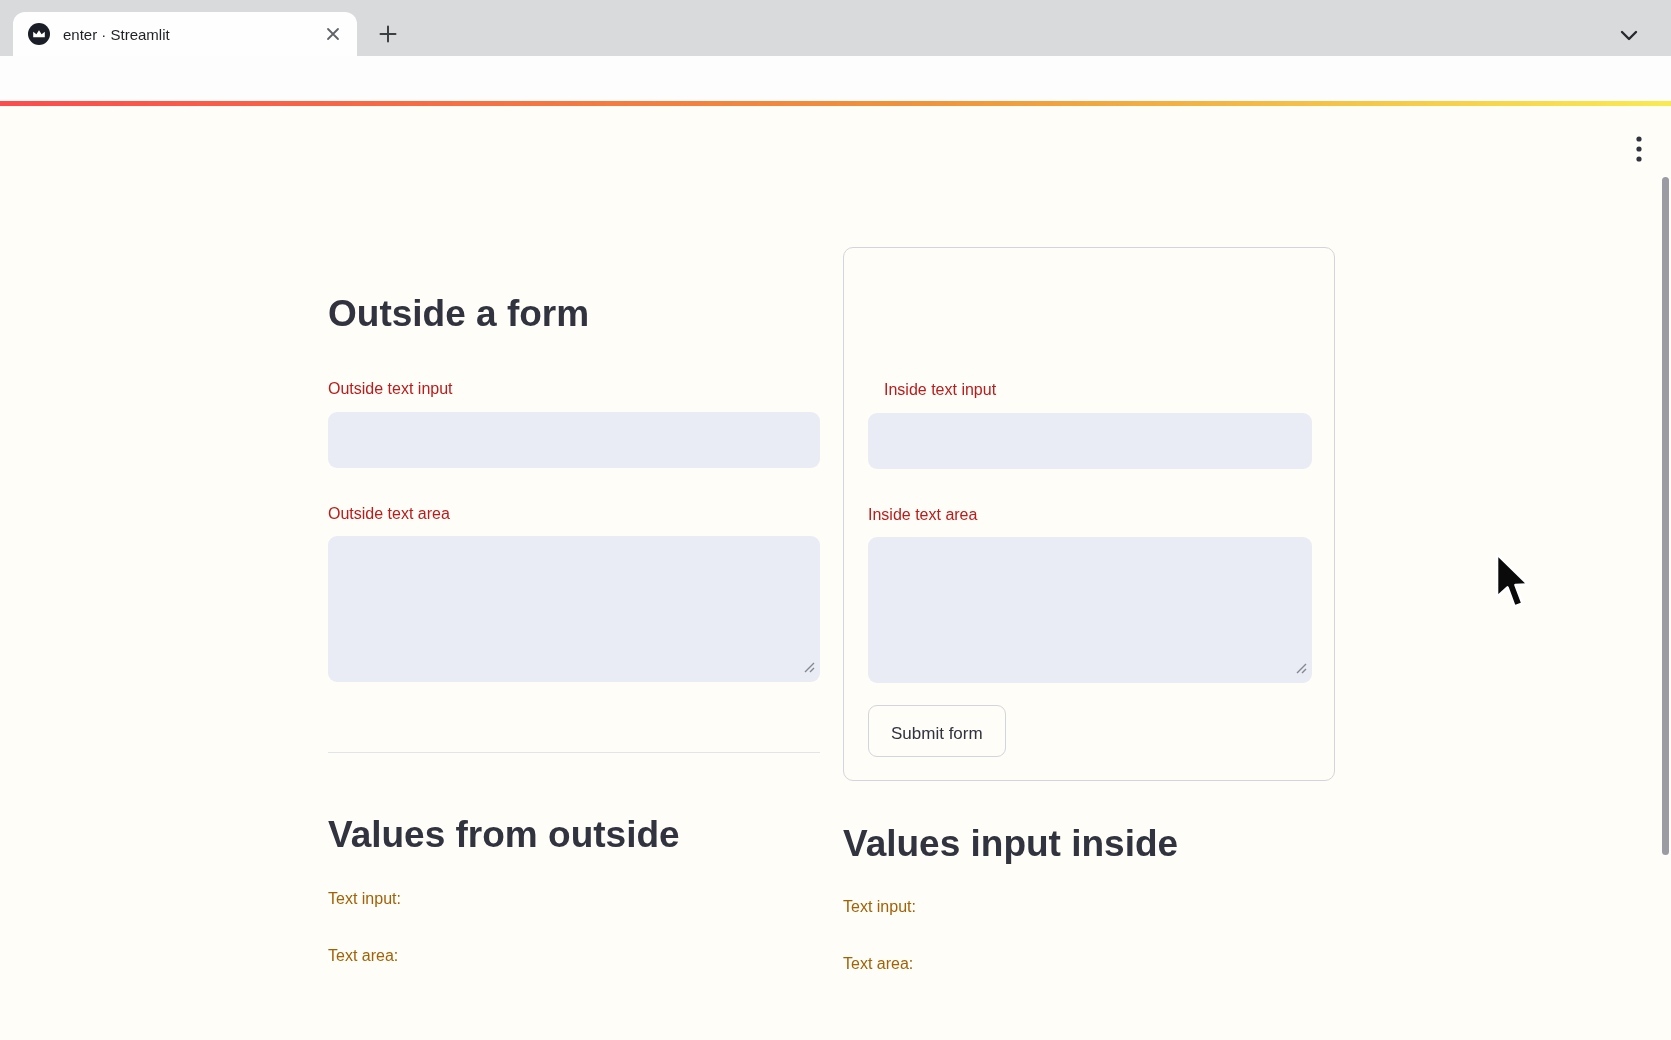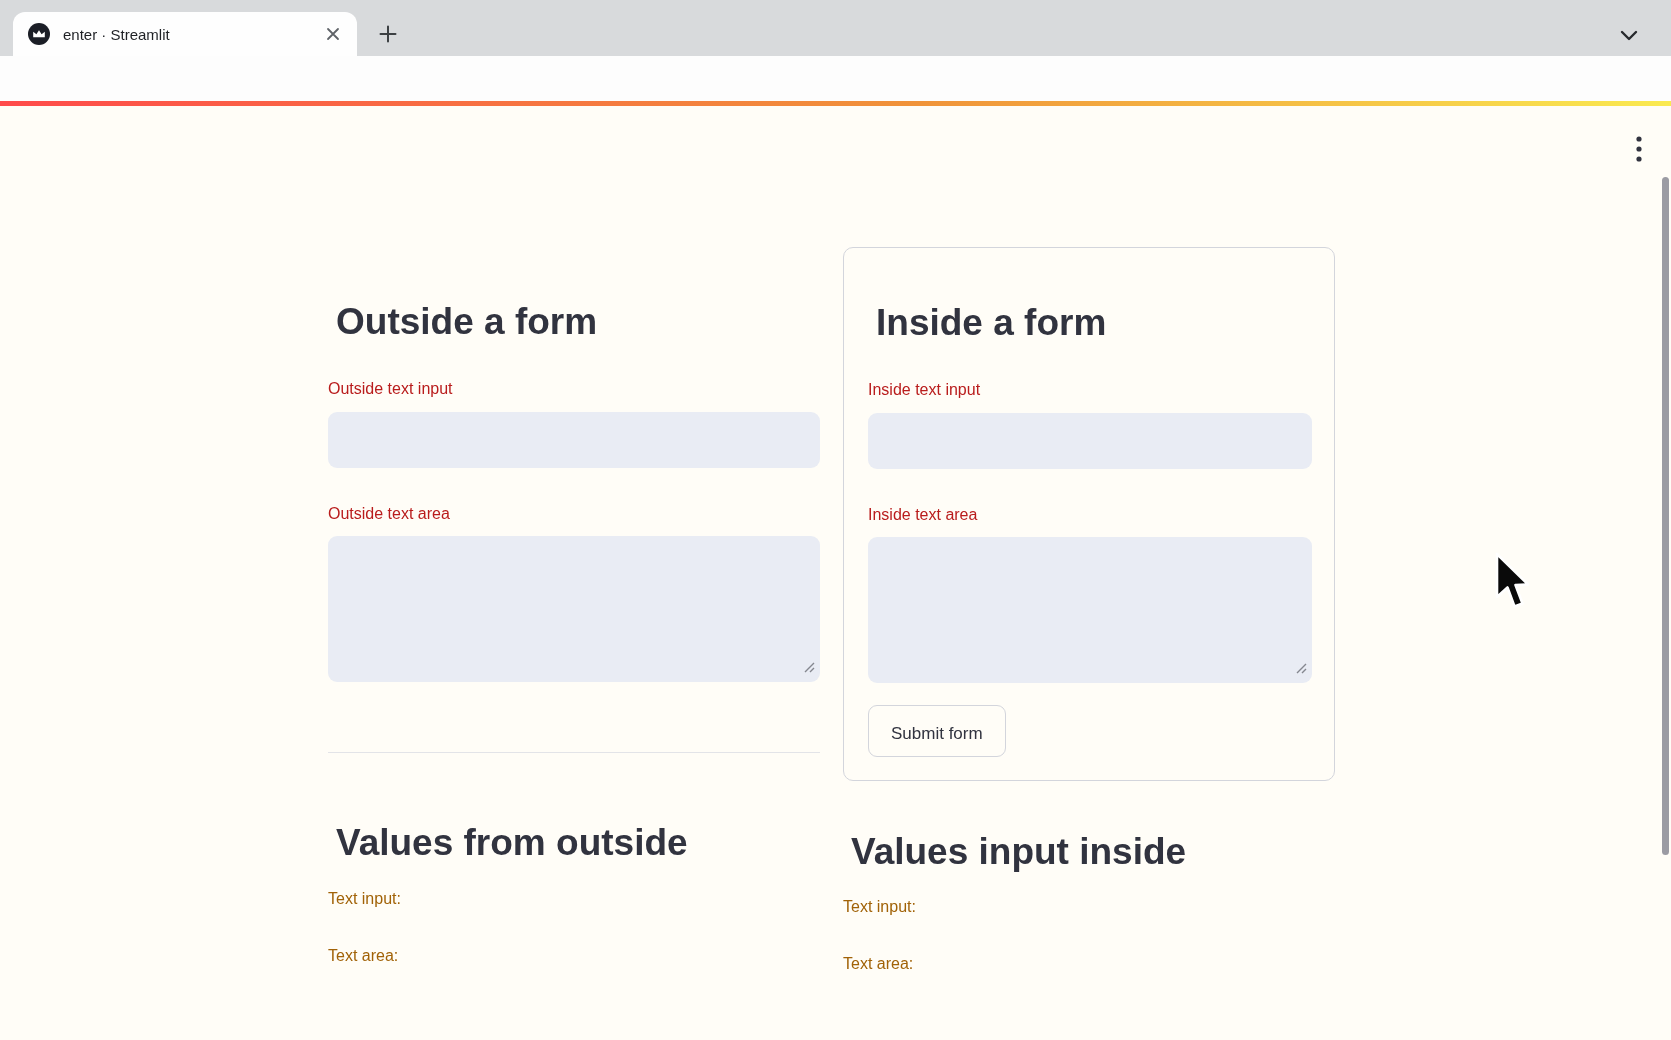--- a/index.html
+++ b/index.html
@@ -31,21 +31,21 @@
   .decoration{position:absolute;left:0;top:101px;width:1671px;height:5px;
               background:linear-gradient(90deg,#ff4b4b 0%,#f09339 55%,#faea50 100%);}
 
   
   .app{position:absolute;left:0;top:106px;width:1671px;height:934px;background:#fffdf7;}
   .app-menu{position:absolute;left:1626px;top:24px;width:26px;height:40px;display:flex;align-items:center;justify-content:center;}
   .col{position:absolute;top:0;width:492px;height:934px;}
   .col-left{left:328px;}
   .col-right{left:843px;}
 
-  h2.st{position:absolute;margin:8px;font-size:37px;line-height:46px;font-weight:700;color:#31333f;white-space:nowrap;}
+  h2.st{position:absolute;margin:0;font-size:37px;line-height:46px;font-weight:700;color:#31333f;white-space:nowrap;}
   .st-label{position:absolute;font-size:16px;line-height:24px;color:#b91c1c;}
   .st-line{position:absolute;margin:0;font-size:16px;line-height:24px;color:#a16207;}
   .st-input{position:absolute;left:0;width:100%;height:56px;background:#e9ecf4;border:none;border-radius:9px;
             padding:0 14px;font-size:16px;color:#31333f;outline:none;}
   .ta-wrap{position:absolute;left:0;width:100%;height:146px;}
   .st-textarea{width:100%;height:100%;background:#e9ecf4;border:none;border-radius:9px;resize:none;
                padding:12px 14px;font-size:16px;color:#31333f;outline:none;}
   .resize-grip{position:absolute;right:5px;bottom:5px;}
   .st-hr{position:absolute;left:0;width:100%;border:none;border-top:1px solid #e3e4e8;margin:0;}
   .st-form{position:absolute;left:0;top:141px;width:492px;height:534px;border:1px solid #d3d5dc;border-radius:10px;background:#fffdf7;}
@@ -181,23 +181,22 @@
 
       <hr class="st-hr" style="top:646px">
 
       <h2 class="st" style="top:706px">Values from outside</h2>
       <p class="st-line" style="top:781px">Text input:</p>
       <p class="st-line" style="top:838px">Text area:</p>
     </div>
 
     <div class="col col-right">
       <div class="st-form">
-        <h2 class="st" style="top:44px;left:24px">Inside a form</h2>
-
-        <div class="st-label" style="top:130px;left:24px">Inside text input</div>
+
+        <div class="st-label" style="top:130px;left:40px">Inside text input</div>
         <input class="st-input" style="top: 165px; left: 24px; width: 444px;" value="">
 
         <div class="st-label" style="top:255px;left:24px">Inside text area</div>
         <div class="ta-wrap" style="top:289px;left:24px;width:444px">
           <textarea class="st-textarea" style=""></textarea>
           <span class="resize-grip">
             <svg width="11" height="11" viewBox="0 0 11 11">
                 <path d="M10 1 L1 10 M10 6 L6 10" stroke="#85878f" stroke-width="1.4"></path>
               </svg>
           </span>

